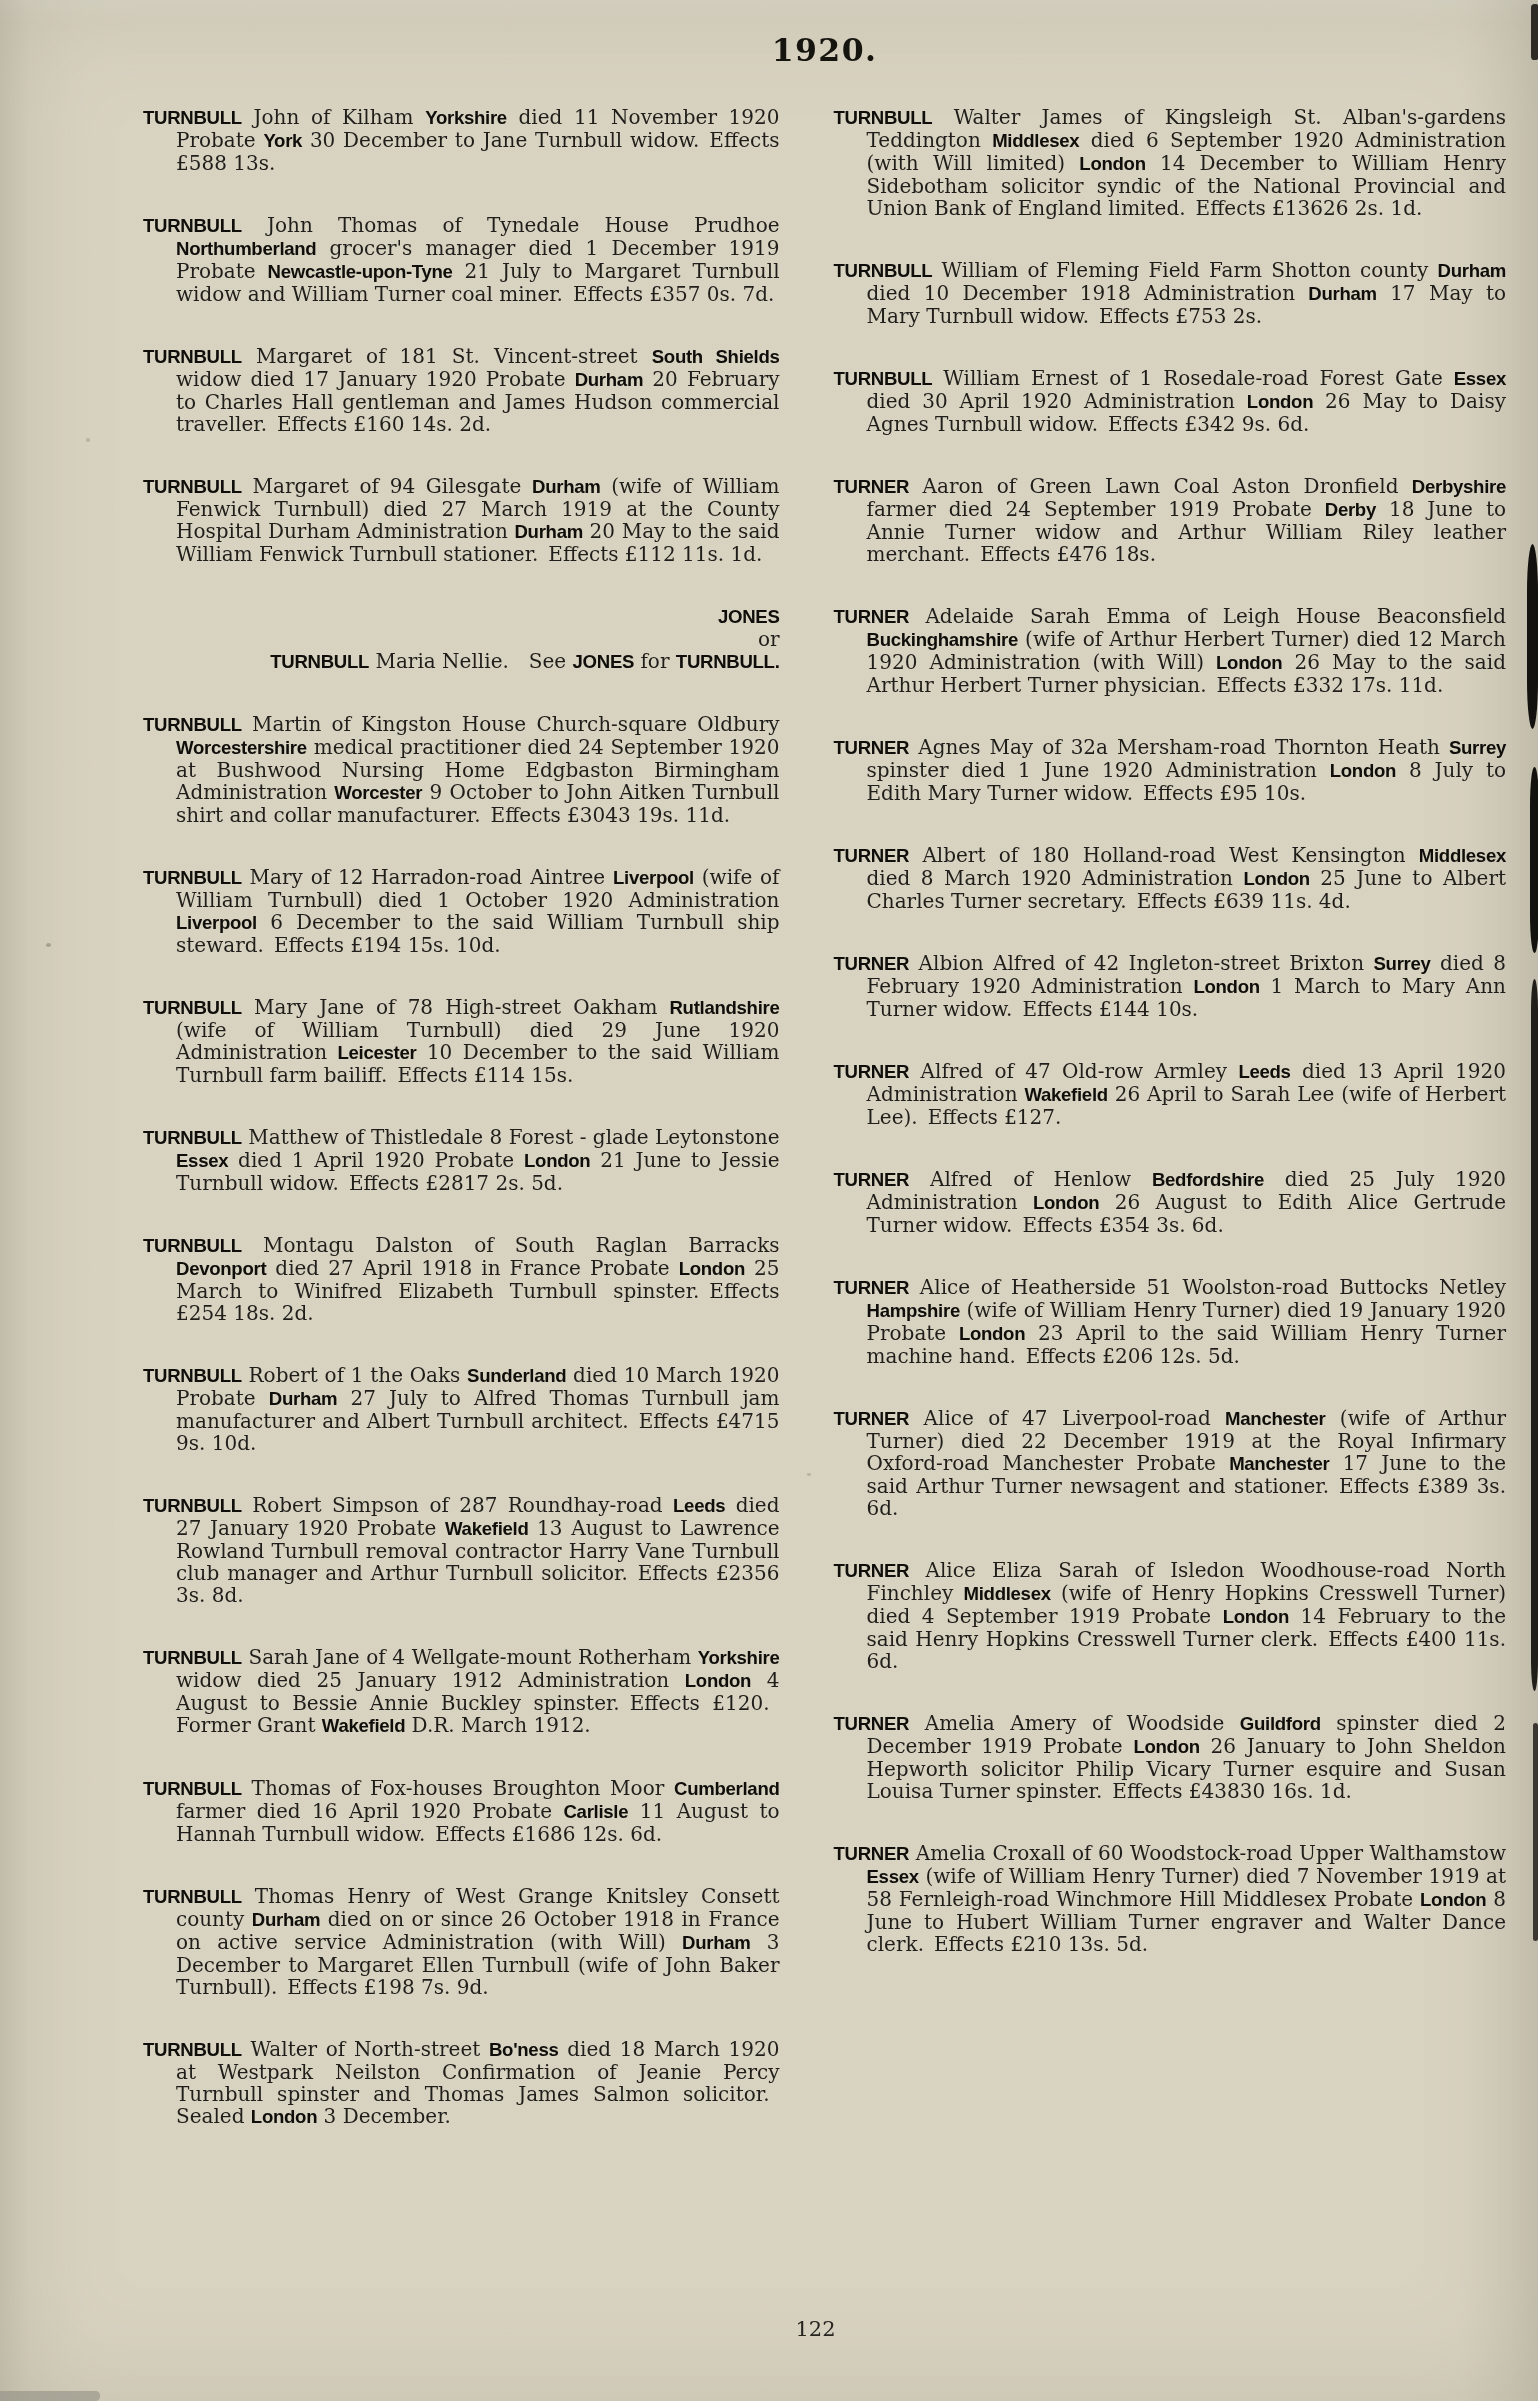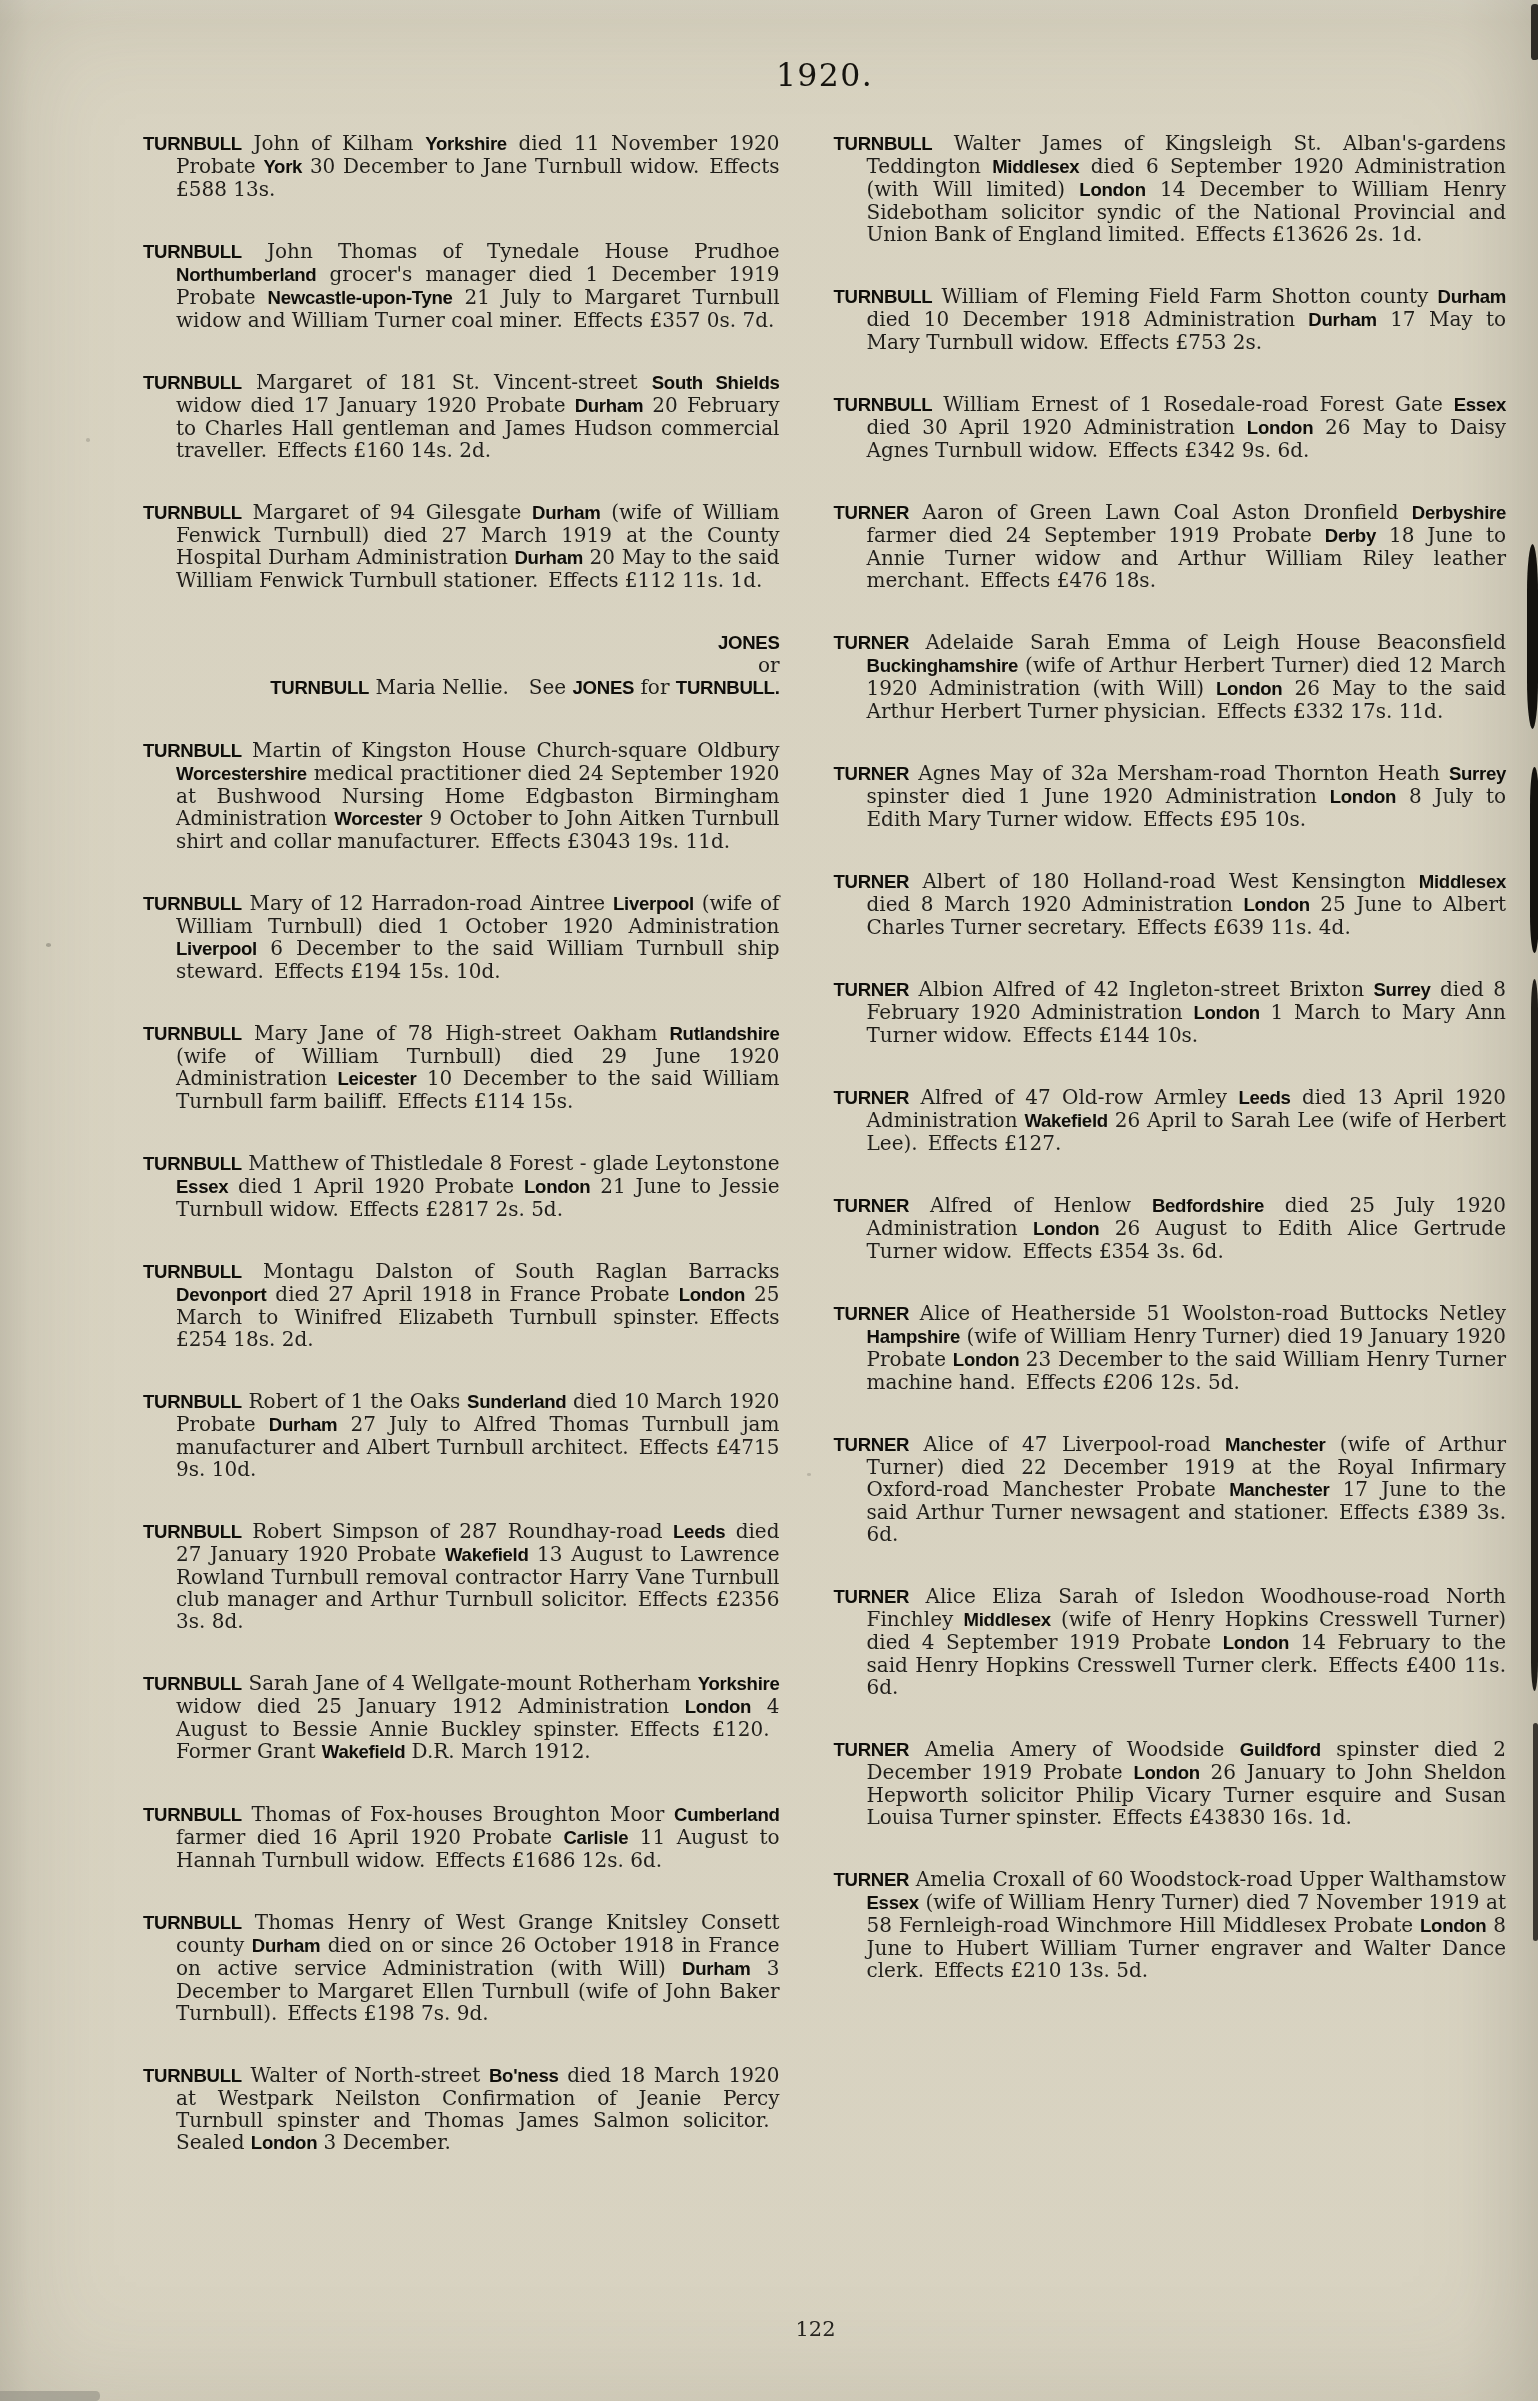--- a/index.html
+++ b/index.html
@@ -13,25 +13,25 @@
       linear-gradient(90deg, #e3e1da 0px, #efede6 29px, #f2f0e9 86px, #f2f0e9 1460px, #eae8e1 1510px, #e2e0d9 1538px),
       linear-gradient(180deg, #f6f5f1 0px, #f1efe8 21.5px);
     background-blend-mode:multiply;
     box-shadow: inset 0 0 114px rgba(125,118,100,0.22);
     overflow:hidden;
     font-family:"DejaVu Serif", serif;
     color:#201e1a;
   }
   .year {
     margin:0 32px 0 143px;
-    padding-top:57px;
+    padding-top:31px;
     height:42px;
     text-align:center;
     font-size:31.5px;
-    font-weight:normal;
+    font-weight:bold;
     letter-spacing:1.4px;
     color:#16140f;
   }
   .columns {
     display:flex;
     margin:33px 32px 0 143px;
     gap:54px;
   }
   .col { width:637px; }
   .col.right { width:673px; }
@@ -118,21 +118,21 @@
         <p class="entry"><span class="b">TURNBULL</span><span class="r"> Walter James of Kingsleigh St. Alban's-gardens Teddington </span><span class="b">Middlesex</span><span class="r"> died 6 September 1920 Administration (with Will limited) </span><span class="b">London</span><span class="r"> 14 December to William Henry Sidebotham solicitor syndic of the National Provincial and Union Bank of England limited. Effects £13626 2s. 1d.</span></p>
         <p class="entry"><span class="b">TURNBULL</span><span class="r"> William of Fleming Field Farm Shotton county </span><span class="b">Durham</span><span class="r"> died 10 December 1918 Administration </span><span class="b">Durham</span><span class="r"> 17 May to Mary Turnbull widow. Effects £753 2s.</span></p>
         <p class="entry"><span class="b">TURNBULL</span><span class="r"> William Ernest of 1 Rosedale-road Forest Gate </span><span class="b">Essex</span><span class="r"> died 30 April 1920 Administration </span><span class="b">London</span><span class="r"> 26 May to Daisy Agnes Turnbull widow. Effects £342 9s. 6d.</span></p>
         <p class="entry"><span class="b">TURNER</span><span class="r"> Aaron of Green Lawn Coal Aston Dronfield </span><span class="b">Derbyshire</span><span class="r"> farmer died 24 September 1919 Probate </span><span class="b">Derby</span><span class="r"> 18 June to Annie Turner widow and Arthur William Riley leather merchant. Effects £476 18s.</span></p>
         <p class="entry"><span class="b">TURNER</span><span class="r"> Adelaide Sarah Emma of Leigh House Beaconsfield </span><span class="b">Buckinghamshire</span><span class="r"> (wife of Arthur Herbert Turner) died 12 March 1920 Administration (with Will) </span><span class="b">London</span><span class="r"> 26 May to the said Arthur Herbert Turner physician. Effects £332 17s. 11d.</span></p>
         <p class="entry"><span class="b">TURNER</span><span class="r"> Agnes May of 32a Mersham-road Thornton Heath </span><span class="b">Surrey</span><span class="r"> spinster died 1 June 1920 Administration </span><span class="b">London</span><span class="r"> 8 July to Edith Mary Turner widow. Effects £95 10s.</span></p>
         <p class="entry"><span class="b">TURNER</span><span class="r"> Albert of 180 Holland-road West Kensington </span><span class="b">Middlesex</span><span class="r"> died 8 March 1920 Administration </span><span class="b">London</span><span class="r"> 25 June to Albert Charles Turner secretary. Effects £639 11s. 4d.</span></p>
         <p class="entry"><span class="b">TURNER</span><span class="r"> Albion Alfred of 42 Ingleton-street Brixton </span><span class="b">Surrey</span><span class="r"> died 8 February 1920 Administration </span><span class="b">London</span><span class="r"> 1 March to Mary Ann Turner widow. Effects £144 10s.</span></p>
         <p class="entry"><span class="b">TURNER</span><span class="r"> Alfred of 47 Old-row Armley </span><span class="b">Leeds</span><span class="r"> died 13 April 1920 Administration </span><span class="b">Wakefield</span><span class="r"> 26 April to Sarah Lee (wife of Herbert Lee). Effects £127.</span></p>
         <p class="entry"><span class="b">TURNER</span><span class="r"> Alfred of Henlow </span><span class="b">Bedfordshire</span><span class="r"> died 25 July 1920 Administration </span><span class="b">London</span><span class="r"> 26 August to Edith Alice Gertrude Turner widow. Effects £354 3s. 6d.</span></p>
-        <p class="entry"><span class="b">TURNER</span><span class="r"> Alice of Heatherside 51 Woolston-road Buttocks Netley </span><span class="b">Hampshire</span><span class="r"> (wife of William Henry Turner) died 19 January 1920 Probate </span><span class="b">London</span><span class="r"> 23 December to the said William Henry Turner machine hand. Effects £206 12s. 5d.</span></p>
+        <p class="entry"><span class="b">TURNER</span><span class="r"> Alice of Heatherside 51 Woolston-road Buttocks Netley </span><span class="b">Hampshire</span><span class="r"> (wife of William Henry Turner) died 19 January 1920 Probate </span><span class="b">London</span><span class="r"> 23 April to the said William Henry Turner machine hand. Effects £206 12s. 5d.</span></p>
         <p class="entry"><span class="b">TURNER</span><span class="r"> Alice of 47 Liverpool-road </span><span class="b">Manchester</span><span class="r"> (wife of Arthur Turner) died 22 December 1919 at the Royal Infirmary Oxford-road Manchester Probate </span><span class="b">Manchester</span><span class="r"> 17 June to the said Arthur Turner newsagent and stationer. Effects £389 3s. 6d.</span></p>
         <p class="entry"><span class="b">TURNER</span><span class="r"> Alice Eliza Sarah of Isledon Woodhouse-road North Finchley </span><span class="b">Middlesex</span><span class="r"> (wife of Henry Hopkins Cresswell Turner) died 4 September 1919 Probate </span><span class="b">London</span><span class="r"> 14 February to the said Henry Hopkins Cresswell Turner clerk. Effects £400 11s. 6d.</span></p>
         <p class="entry"><span class="b">TURNER</span><span class="r"> Amelia Amery of Woodside </span><span class="b">Guildford</span><span class="r"> spinster died 2 December 1919 Probate </span><span class="b">London</span><span class="r"> 26 January to John Sheldon Hepworth solicitor Philip Vicary Turner esquire and Susan Louisa Turner spinster. Effects £43830 16s. 1d.</span></p>
         <p class="entry"><span class="b">TURNER</span><span class="r"> Amelia Croxall of 60 Woodstock-road Upper Walthamstow </span><span class="b">Essex</span><span class="r"> (wife of William Henry Turner) died 7 November 1919 at 58 Fernleigh-road Winchmore Hill Middlesex Probate </span><span class="b">London</span><span class="r"> 8 June to Hubert William Turner engraver and Walter Dance clerk. Effects £210 13s. 5d.</span></p>
       </div>
   </div>
 
   <div class="pagenum">122</div>
 </div>
 

